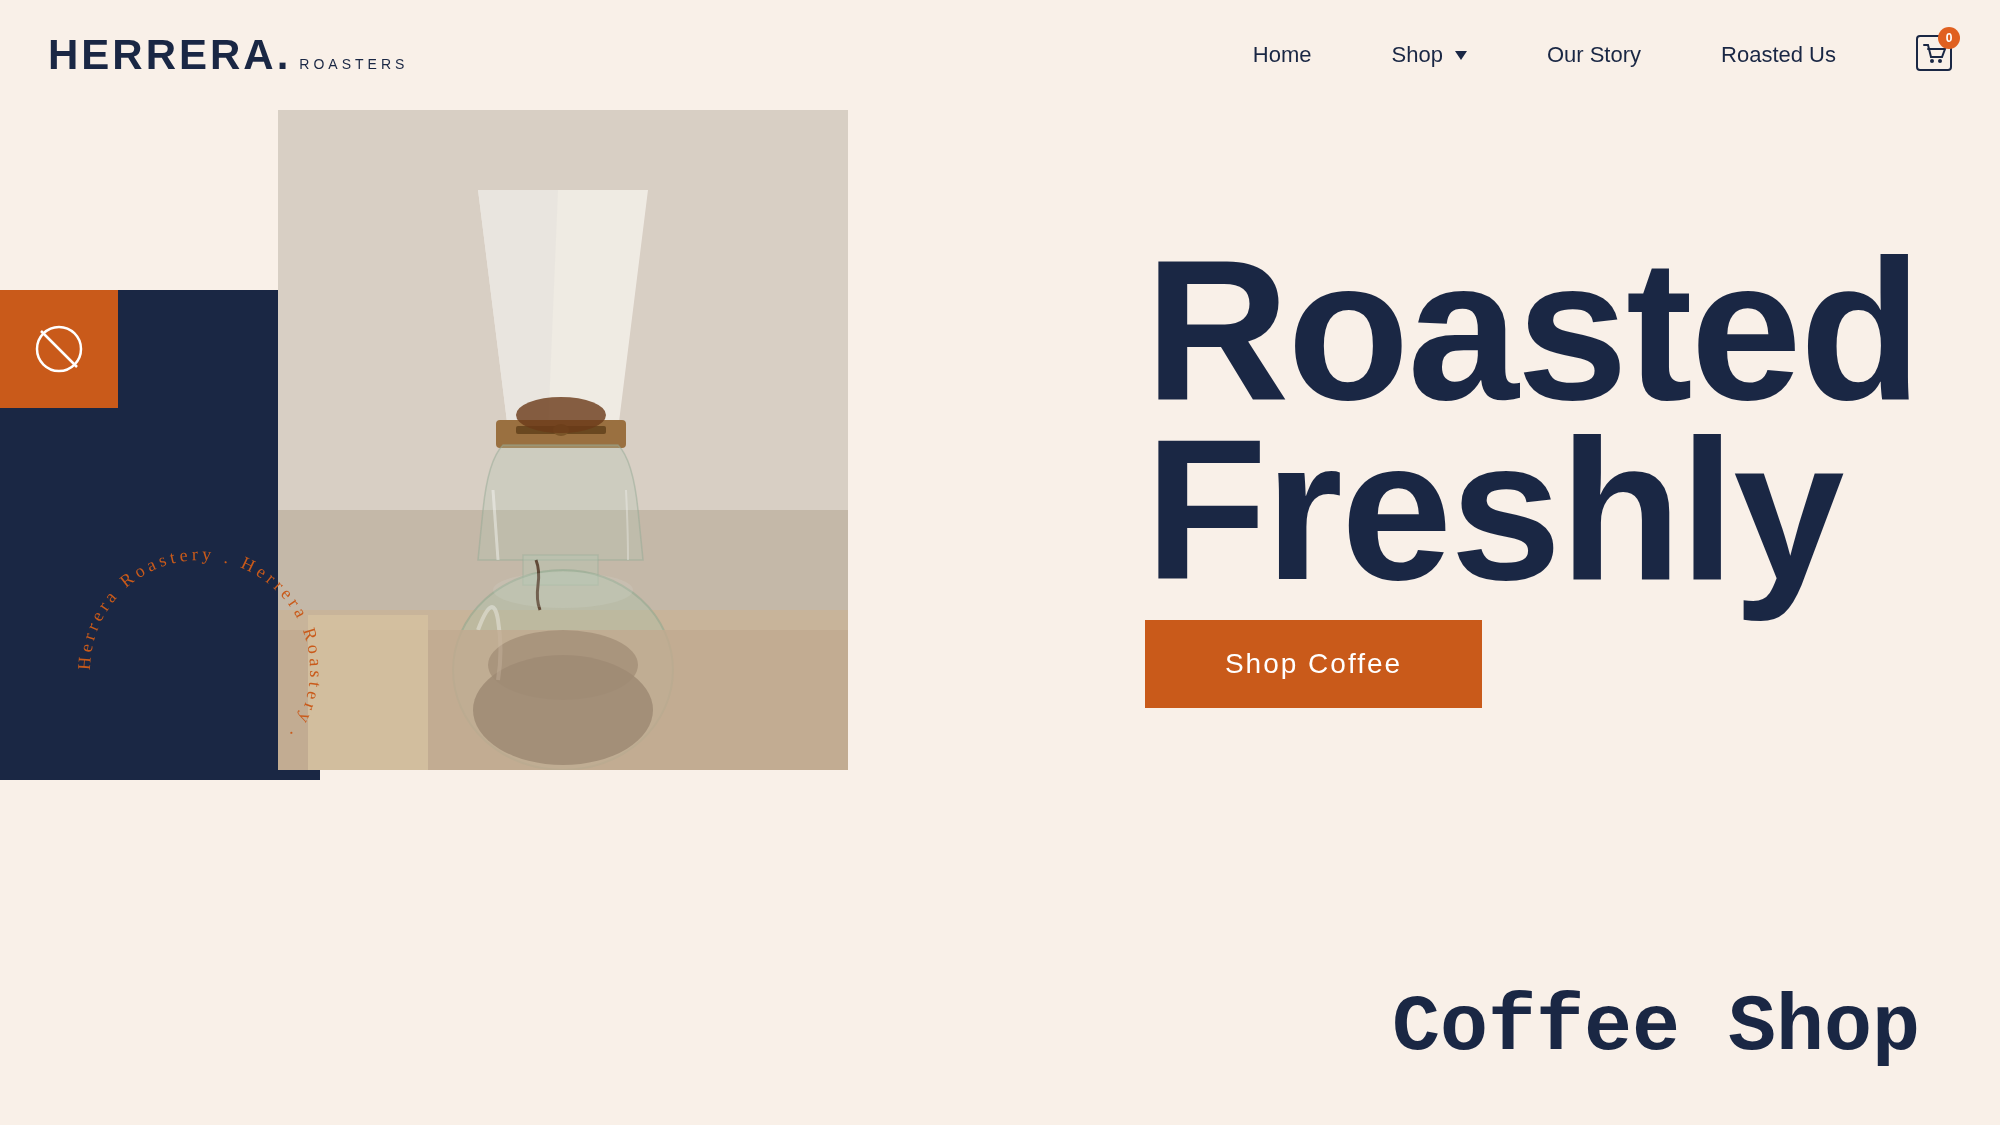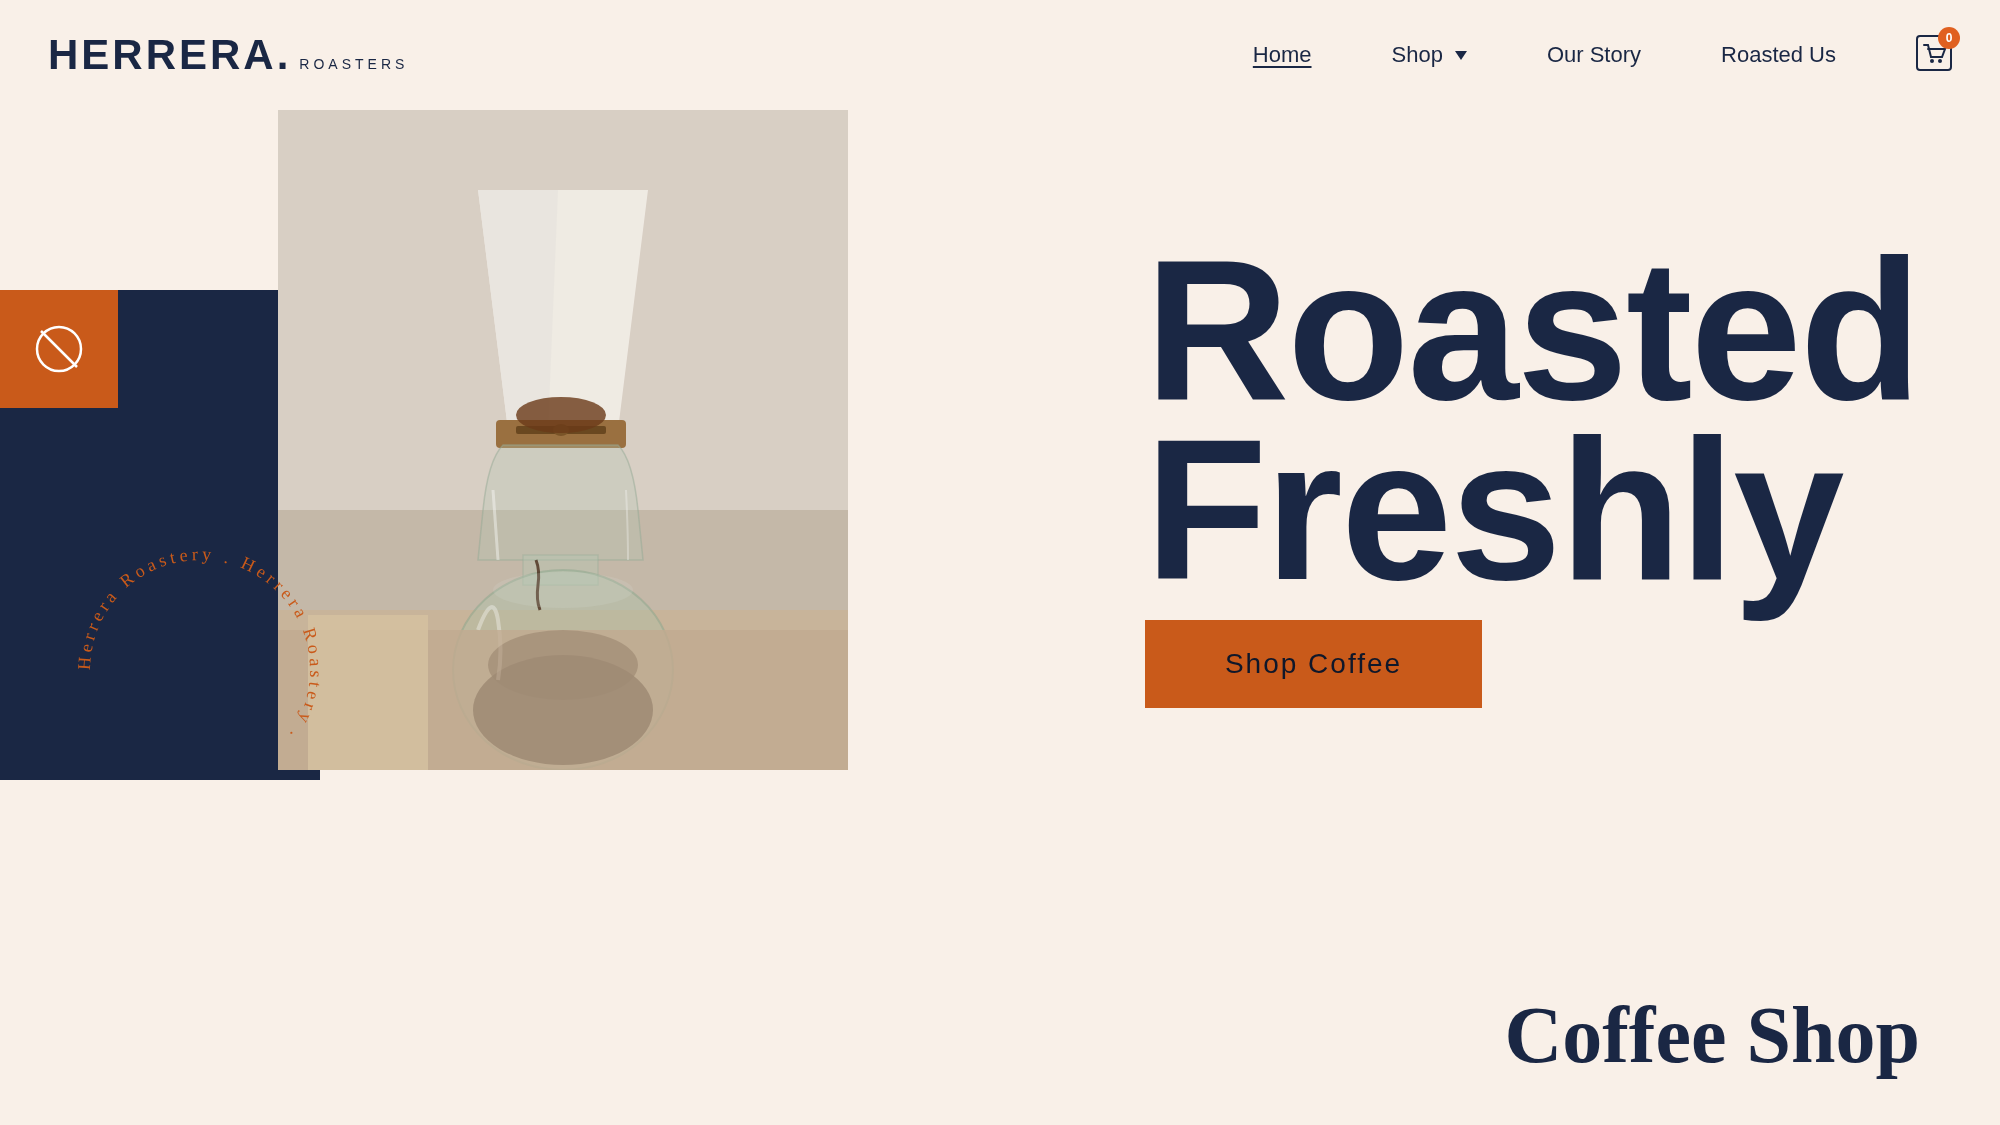--- a/index.html
+++ b/index.html
@@ -61,21 +61,20 @@
     .nav-link {
       font-size: 22px;
       color: #1a2744;
       text-decoration: none;
       font-family: 'Arial', sans-serif;
       font-weight: 400;
       cursor: pointer;
     }
 
     .nav-link.active {
-      text-decoration: underline;
       text-underline-offset: 4px;
     }
 
     .nav-link-shop {
       display: flex;
       align-items: center;
       gap: 8px;
       font-size: 22px;
       color: #1a2744;
       font-family: 'Arial', sans-serif;
@@ -210,41 +209,41 @@
       font-weight: 300;
       color: #8a8a8a;
       letter-spacing: 8px;
       font-family: 'Courier New', monospace;
       margin-top: 20px;
       margin-bottom: 50px;
     }
 
     .shop-button {
       background-color: #c95a1a;
-      color: #0f172a;
+      color: #ffffff;
       border: none;
       padding: 28px 80px;
       font-size: 28px;
       font-family: 'Arial', sans-serif;
       font-weight: 400;
       letter-spacing: 2px;
       cursor: pointer;
       display: inline-block;
       margin-top: 20px;
     }
 
     
     .coffee-shop-text {
       position: absolute;
-      bottom: 44px;
+      bottom: 52px;
       right: 80px;
       font-size: 80px;
       font-weight: 700;
       color: #1a2744;
-      font-family: Liberation Serif, serif;
+      font-family: Liberation Mono, monospace;
       z-index: 10;
     }
 
     .chevron-down {
       display: inline-block;
       width: 0;
       height: 0;
       border-left: 6px solid transparent;
       border-right: 6px solid transparent;
       border-top: 9px solid #1a2744;

